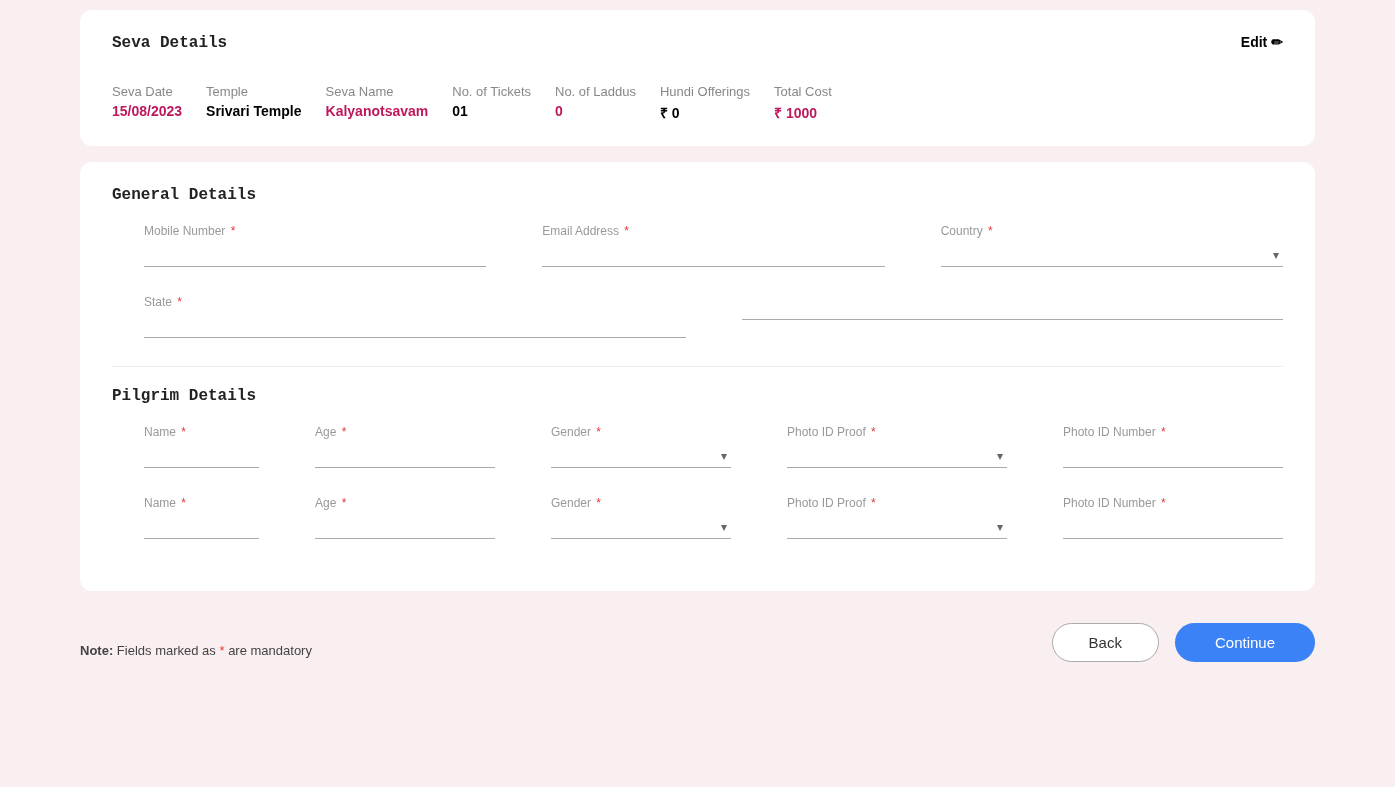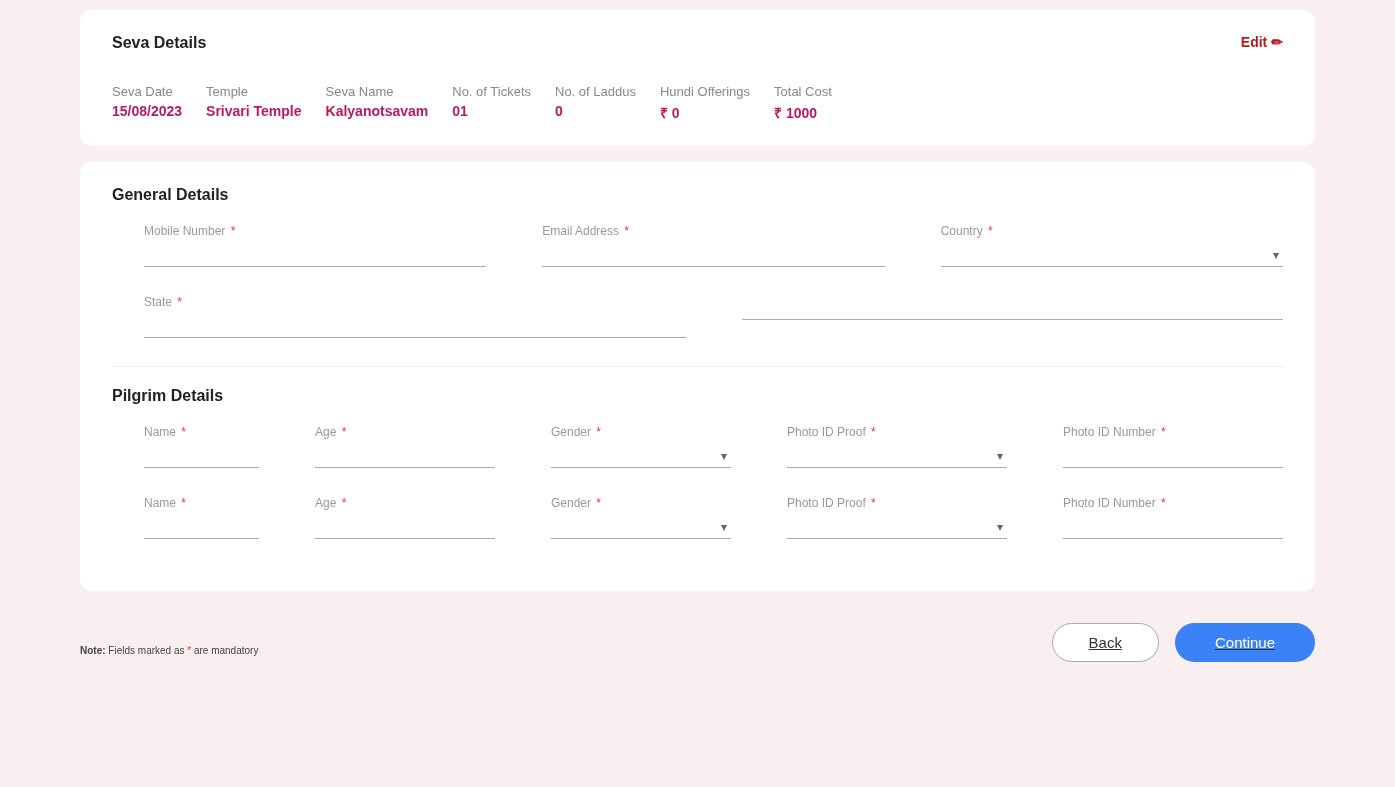--- a/index.html
+++ b/index.html
@@ -19,31 +19,32 @@
       border-radius: 12px;
       padding: 24px 32px;
       margin-bottom: 16px;
     }
 
     .section-title {
       font-size: 16px;
       font-weight: bold;
       color: #222;
       margin-bottom: 20px;
+      font-family: Liberation Mono, monospace;
     }
 
     
     .seva-header {
       display: flex;
       justify-content: space-between;
       align-items: flex-start;
     }
 
     .edit-btn {
-      color: #b91c1c;
+      color: #000000;
       font-weight: bold;
       font-size: 14px;
       background: none;
       border: none;
       cursor: pointer;
       display: flex;
       align-items: flex-start;
       gap: 4px;
     }
 
@@ -61,21 +62,21 @@
       margin-bottom: 4px;
     }
 
     .seva-field .value {
       font-size: 14px;
       font-weight: bold;
       color: #be185d;
     }
 
     .seva-field .value.colored {
-      color: #be185d;
+      color: #000000;
     }
 
     
     .form-row {
       display: flex;
       gap: 24px;
       margin-bottom: 28px;
     }
 
     .form-group {
@@ -151,37 +152,36 @@
 
     
     .footer {
       display: flex;
       justify-content: space-between;
       align-items: center;
       padding: 16px 0 0 0;
     }
 
     .note-text {
-      font-size: 10px;
+      font-size: 13px;
       color: #444;
       margin-top: 16px;
     }
 
     .note-text strong {
       font-weight: bold;
     }
 
     .note-text .required-star {
       color: #e53935;
     }
 
     .footer-buttons {
       display: flex;
       gap: 16px;
-      text-decoration: underline;
     }
 
     .btn-back {
       border: 1.5px solid #aaa;
       background: #fff;
       color: #333;
       border-radius: 24px;
       padding: 10px 36px;
       font-size: 15px;
       cursor: pointer;

